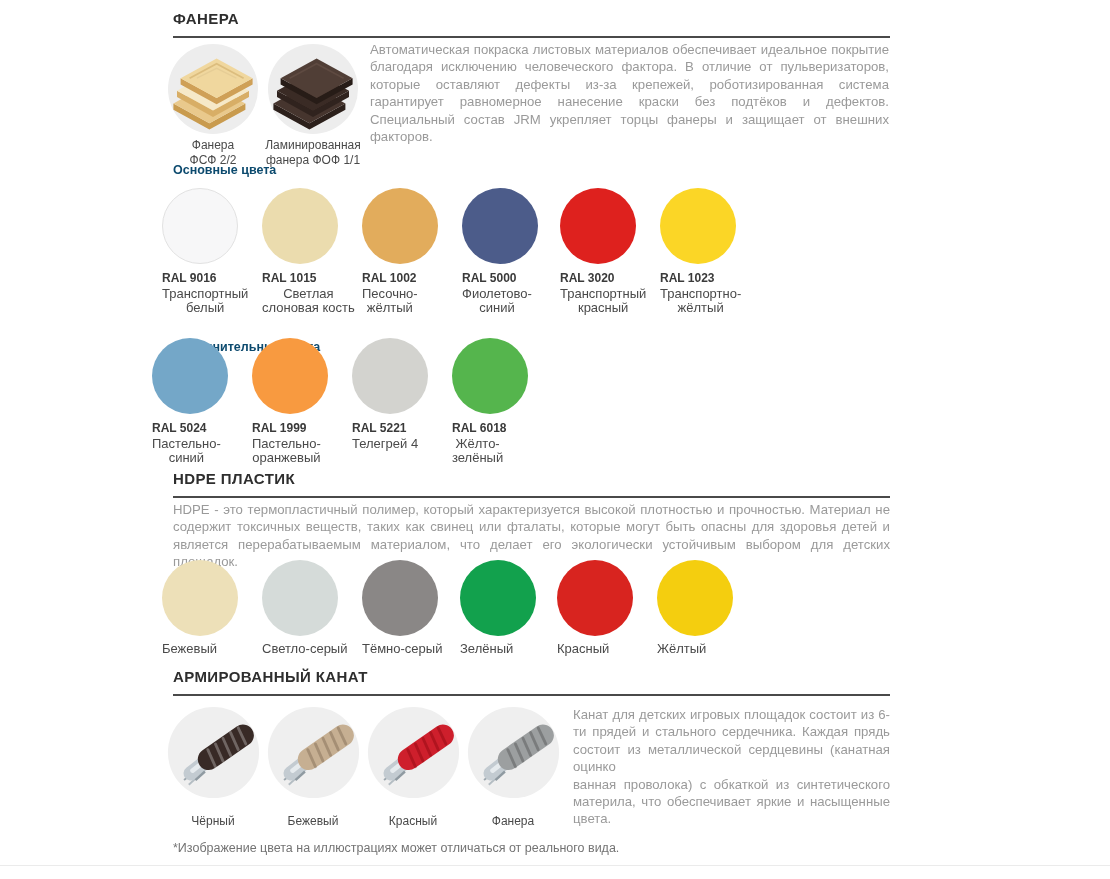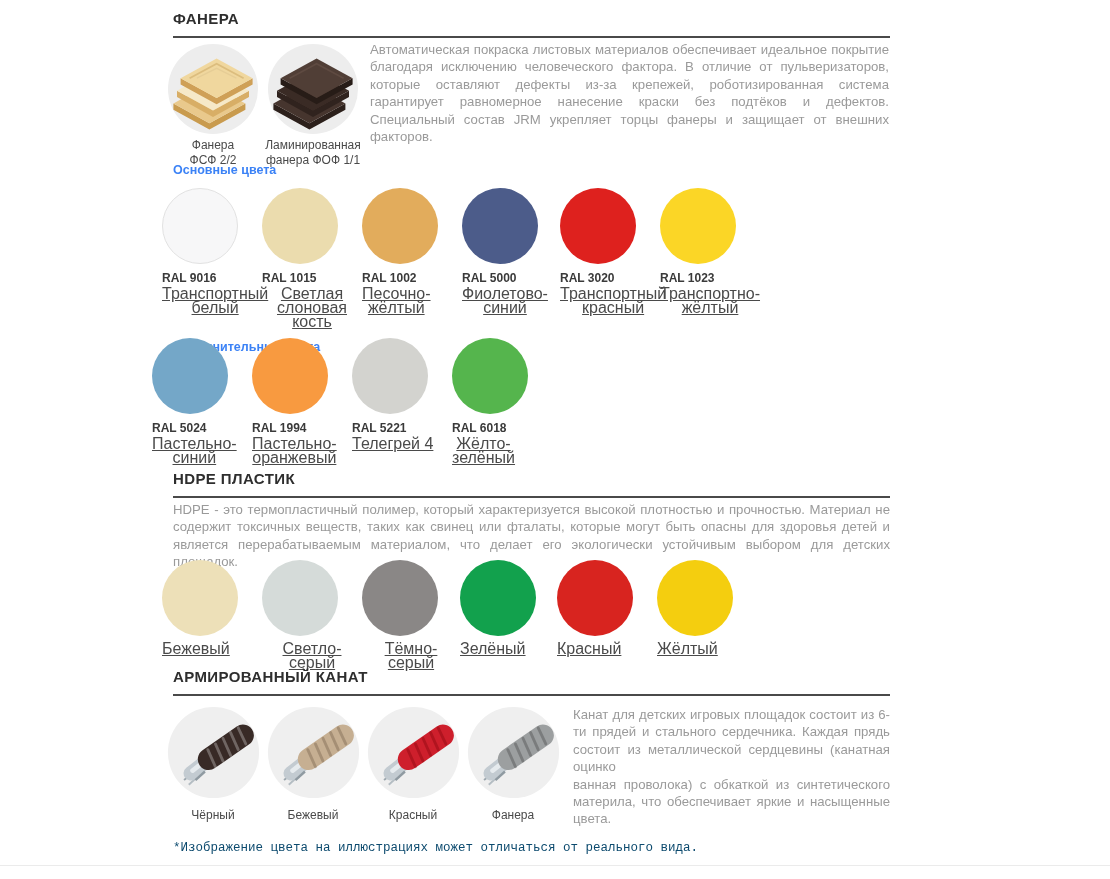--- a/index.html
+++ b/index.html
@@ -5,42 +5,42 @@
   html,body{margin:0;padding:0;background:#fff;}
   body{font-family:"Liberation Sans","DejaVu Sans",sans-serif;}
   .page{position:relative;width:1110px;height:879px;background:#ffffff;overflow:hidden;}
 
   .section-heading{
     position:absolute;left:173px;width:717px;
     font-size:15px;font-weight:bold;color:#2e2e2e;letter-spacing:.4px;
     padding-bottom:9px;border-bottom:2px solid #4a4a4a;line-height:17px;
   }
   .sub-heading{
-    position:absolute;left:173px;font-size:12.5px;font-weight:600;color:#3b82f6;
+    position:absolute;left:173px;font-size:12.5px;font-weight:600;color:#0c4a6e;
   }
   .para{
     position:absolute;font-size:13.2px;line-height:17.4px;color:#9a9a9a;
     text-align:justify;
   }
   .pre{white-space:pre-line;}
 
   .swatch-row{position:absolute;display:flex;}
   .swatch{width:100px;display:flex;flex-direction:column;align-items:flex-start;flex:0 0 auto;}
   .swatch .circle{width:76px;height:76px;border-radius:50%;}
   .swatch .circle.bordered{box-sizing:border-box;border:1px solid #e2e2e2;}
   .swatch .code{margin-top:7px;font-size:12px;font-weight:bold;color:#3a3a3a;text-align:center;line-height:14px;}
-  .swatch .name{margin-top:2px;font-size:16px;color:#4a4a4a;text-align:center;line-height:14px;text-decoration:underline;}
+  .swatch .name{margin-top:2px;font-size:13px;color:#4a4a4a;text-align:center;line-height:14px;}
 
   .photo-swatch{width:100px;display:flex;flex-direction:column;align-items:center;flex:0 0 auto;}
   .photo-swatch .label{margin-top:4px;font-size:12px;color:#4a4a4a;text-align:center;line-height:14.5px;}
 
-  .rope-swatch{width:100px;display:flex;flex-direction:column;align-items:center;flex:0 0 auto;}
+  .rope-swatch{width:100px;display:flex;flex-direction:column;align-items:center;flex:0 0 auto;gap:6px;}
   .rope-swatch .label{margin-top:8px;font-size:12px;color:#4a4a4a;text-align:center;line-height:14px;}
 
-  .footnote{position:absolute;left:173px;top:841px;font-size:12.5px;color:#0c4a6e;font-family:Liberation Mono, monospace;}
+  .footnote{position:absolute;left:173px;top:841px;font-size:12.5px;color:#737373;}
   .bottom-rule{position:absolute;left:0;top:865px;width:1110px;height:1px;background:#ebebeb;}
 </style>
 </head>
 <body>
 
 <div class="page">
 
   <div class="section-heading" style="top:10px;">ФАНЕРА</div>
 
   <div class="swatch-row" style="left:163px;top:44px;">
@@ -136,21 +136,21 @@
 
   <div class="swatch-row" style="left:152px;top:338px;">
     <div class="swatch">
       <div class="circle" style="background-color: rgb(116, 167, 200);"></div>
       <div class="code">RAL 5024</div>
       <div class="name pre">Пастельно-
 синий</div>
     </div>
     <div class="swatch">
       <div class="circle" style="background-color: rgb(248, 154, 64);"></div>
-      <div class="code">RAL 1994</div>
+      <div class="code">RAL 1999</div>
       <div class="name pre">Пастельно-
 оранжевый</div>
     </div>
     <div class="swatch">
       <div class="circle" style="background-color: rgb(211, 211, 207);"></div>
       <div class="code">RAL 5221</div>
       <div class="name pre">Телегрей 4</div>
     </div>
     <div class="swatch">
       <div class="circle" style="background-color: rgb(85, 181, 77);"></div>

